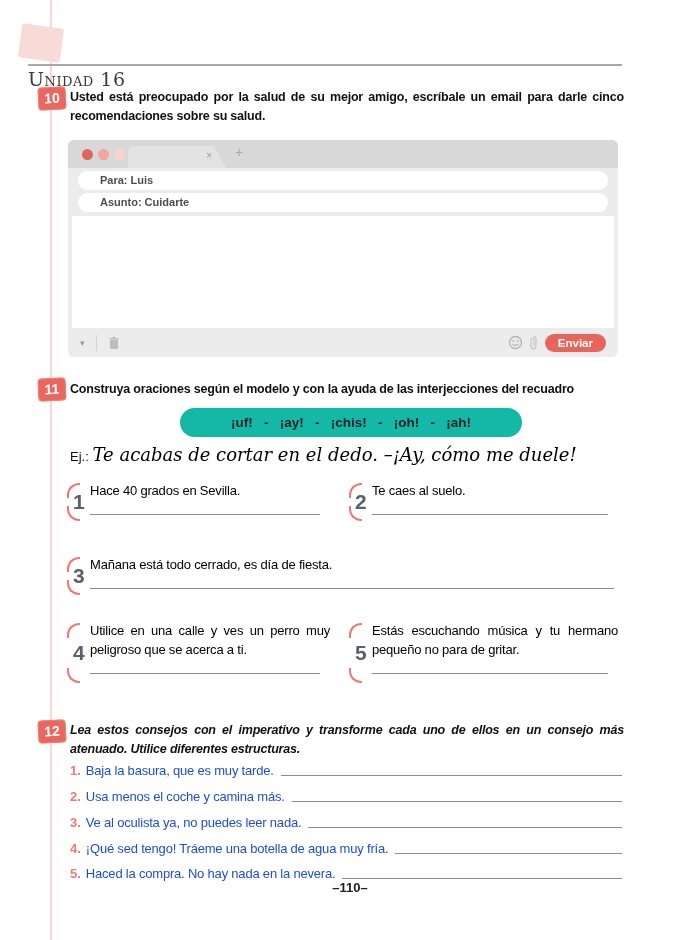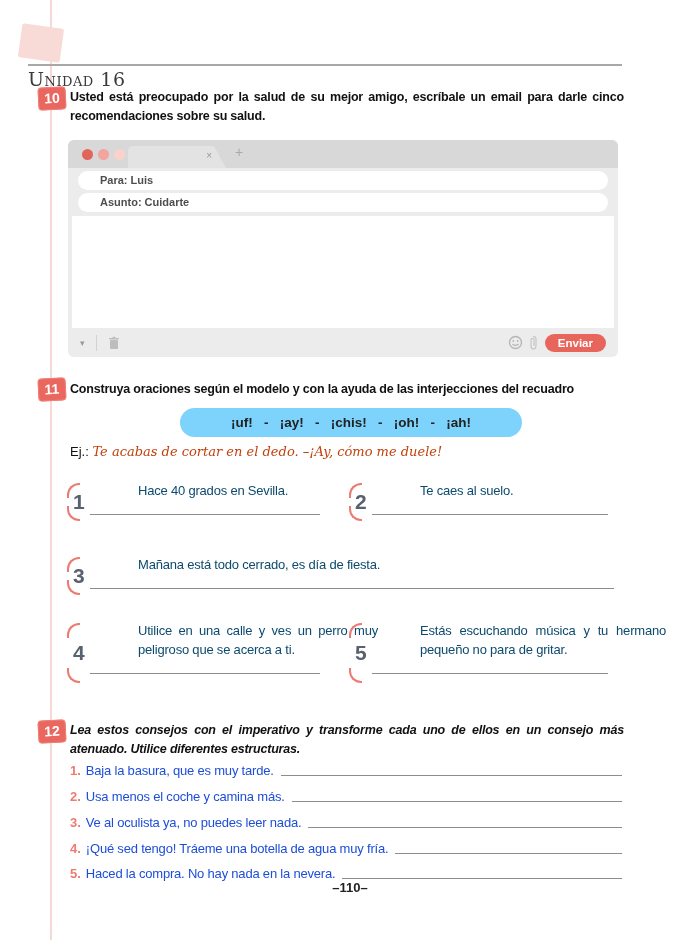--- a/index.html
+++ b/index.html
@@ -45,37 +45,37 @@
   .email-body { margin:0 4px; background:#fff; height:112px; }
   .email-bottom { height:29px; display:flex; align-items:center; padding:0 12px; }
   .caret { font-size:9px; color:#9a9a9a; margin-right:11px; }
   .bar-div { width:1px; height:16px; background:#d2d2d2; margin-right:11px; }
   .icon-gray { color:#b5b5b5; }
   .spacer { flex:1; }
   .send-btn { background:#e8655c; color:#fff; font-weight:bold; font-size:11.5px;
               padding:3px 13px; border-radius:11px; margin-left:7px; }
 
   
-  .interj { position:absolute; left:180px; top:408px; width:342px; height:29px; background:#7dd3fc;
+  .interj { position:absolute; left:180px; top:408px; width:342px; height:29px; background:#14b8a6;
             border-radius:15px; text-align:center; line-height:29px; font-weight:bold; font-size:13.5px;
             color:#222; white-space:pre; }
   .example { position:absolute; left:70px; top:444px; font-size:13px; }
   .ej-label { font-weight:normal; color:#111; }
-  .ej-text { font-family:"DejaVu Serif", serif; font-style:italic; color:#c2410c; font-size:13px; }
+  .ej-text { font-family:"DejaVu Serif", serif; font-style:italic; color:#000000; font-size:18px; }
 
   
   .item { position:absolute; display:flex; }
   .numwrap { position:relative; width:26px; flex:none; }
   .numwrap::before { content:""; position:absolute; left:3px; top:1px; width:11px; height:13px;
     border-top:2.5px solid #ec7b72; border-left:2.5px solid #ec7b72; border-top-left-radius:12px; }
   .numwrap::after { content:""; position:absolute; left:3px; bottom:1px; width:11px; height:13px;
     border-bottom:2.5px solid #ec7b72; border-left:2.5px solid #ec7b72; border-bottom-left-radius:12px; }
   .num { position:absolute; left:9px; top:50%; transform:translateY(-50%);
          font-weight:bold; font-size:21px; color:#59616e; }
-  .prompt { font-size:13px; letter-spacing:-0.2px; color:#0c4a6e; line-height:1.45;margin-left:48px; }
+  .prompt { font-size:13px; letter-spacing:-0.2px; color:#000000; line-height:1.45; }
   .ans-line { border-bottom:1px solid #8d8d8d; height:14px; }
 
   
   .c-item { position:absolute; left:70px; width:552px; display:flex; align-items:flex-end; font-size:13px; }
   .c-num { color:#ec7b72; font-weight:bold; margin-right:5px; flex:none; }
   .c-text { color:#1d4ed8; letter-spacing:-0.2px; flex:none; white-space:nowrap; }
   .fill-line { flex:1; border-bottom:1px solid #8d8d8d; margin-left:7px; margin-bottom:2px; height:10px; }
 
   .footer { position:absolute; left:0; top:880px; width:700px; text-align:center;
             font-weight:bold; font-size:13px; color:#222; }

